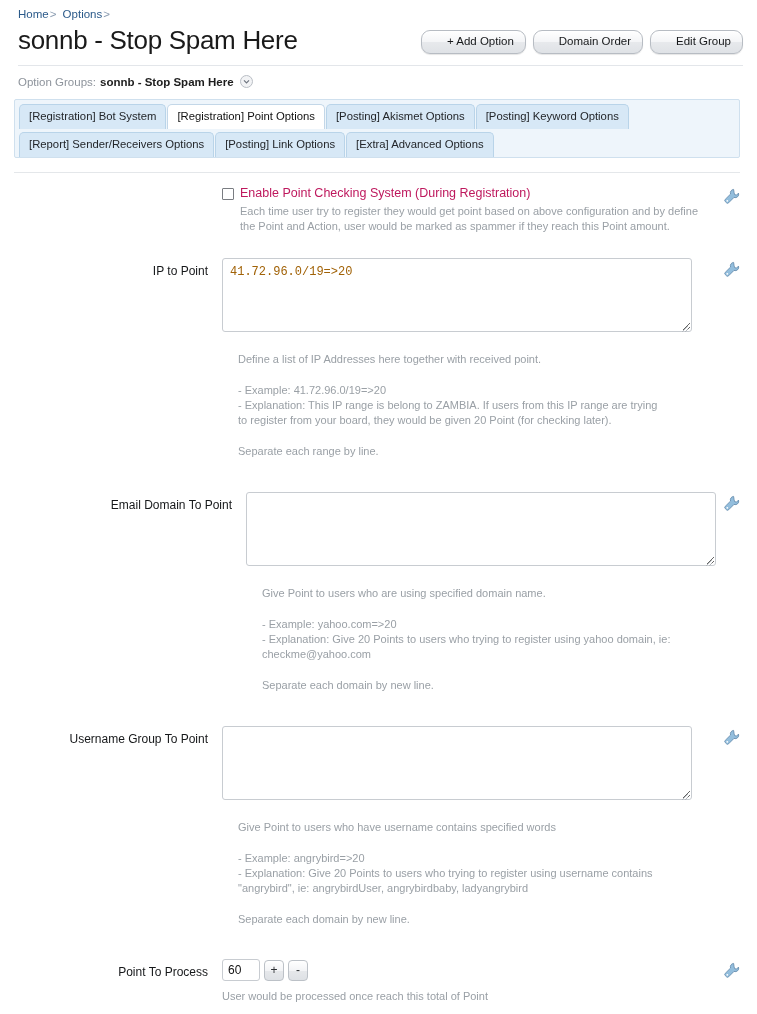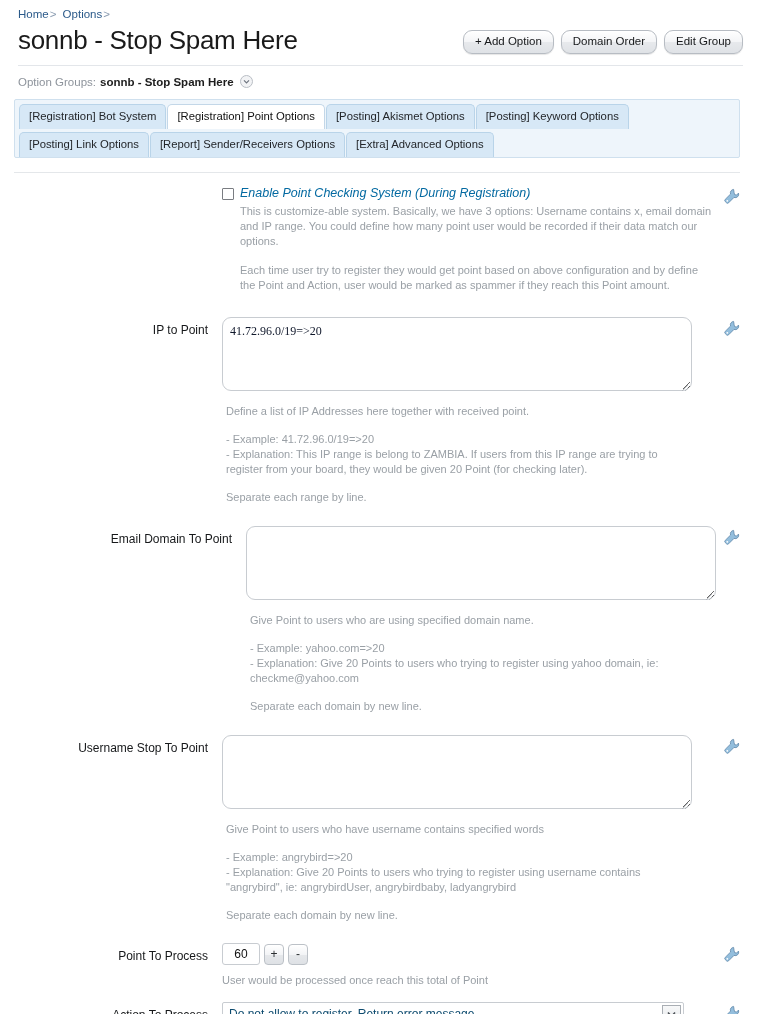--- a/index.html
+++ b/index.html
@@ -40,21 +40,21 @@
     margin: 0;
   }
   .title-buttons { display: flex; gap: 7px; padding-top: 6px; }
   .btn {
     display: inline-block;
     font-size: 11.5px;
     color: #16181a;
     background: linear-gradient(to bottom, #ffffff 0%, #f4f5f7 48%, #e7e9ec 52%, #dfe2e6 100%);
     border: 1px solid #b7bcc3;
     border-radius: 9px;
-    padding: 4px 11px 5px 11px;
+    padding: 4px 11px 5px 25px;
     line-height: 13px;
     box-shadow: 0 1px 1px rgba(0,0,0,0.10), inset 0 1px 0 #ffffff;
     white-space: nowrap;
     cursor: pointer;
   }
 
   
   .optgroups-bar {
     border-top: 1px solid #e3e6ea;
     margin: 4px 14px 0 18px;
@@ -143,80 +143,79 @@
   .wrench { cursor: pointer; display:block; }
 
   .hint {
     font-size: 11px;
     color: #9aa0a6;
     line-height: 15px;
     margin-top: 9px;
     max-width: 460px;
   }
   .hint.tight { margin-top: 8px; }
-  .hint p { margin: 4px; }
+  .hint p { margin: 16px; }
   .hint p + p { margin-top: 13px; }
 
   
   .check-block { display: flex; align-items: flex-start; }
   .chk {
     width: 12px; height: 12px;
     border: 1px solid #7a7d82;
     background: #fff;
     margin: 3px 6px 0 0;
     flex: 0 0 12px;
     border-radius: 1px;
     cursor: pointer;
   }
   .chk-label {
     font-size: 12.5px;
-    color: #0369a1;
+    color: #be185d;
     line-height: 17px;
-    font-style: italic;
   }
   .check-desc {
     font-size: 11px;
     color: #9aa0a6;
     line-height: 15px;
     margin-left: 18px;
     margin-top: 2px;
     max-width: 500px;
   }
   .check-desc p { margin: 0; }
   .check-desc p + p { margin-top: 14px; }
 
   
   textarea.ta {
     width: 470px;
     height: 74px;
     border: 1px solid #c8ccd1;
-    border-radius: 9px;
+    border-radius: 3px;
     padding: 6px 7px;
-    font-family: Liberation Serif, serif;
+    font-family: Liberation Mono, monospace;
     font-size: 12px;
-    color: #0f172a;
+    color: #a16207;
     background: #fff;
     resize: vertical;
     outline: none;
     line-height: 15px;
   }
   .ta-wrap { position: relative; width: 470px; }
   .ta-grip {
     position: absolute; right: 3px; bottom: 3px;
     width: 9px; height: 9px;
     pointer-events: none;
   }
 
   
   .stepper { display: flex; align-items: center; gap: 4px; }
   .stepper input {
     width: 38px; height: 22px;
     border: 1px solid #c8ccd1;
     border-radius: 3px;
-    text-align: center;
+    text-align: left;
     padding: 0 5px;
     font-family: "Liberation Sans", sans-serif;
     font-size: 12px;
     color: #111;
     background: #fff;
     outline: none;
   }
   .step-btn {
     width: 20px; height: 21px;
     border: 1px solid #bcc1c7;
@@ -285,39 +284,38 @@
   </div>
 
   <div class="tabs-wrap">
     <div class="tabs-row">
       <div class="tab">[Registration] Bot System</div>
       <div class="tab active">[Registration] Point Options</div>
       <div class="tab">[Posting] Akismet Options</div>
       <div class="tab">[Posting] Keyword Options</div>
     </div>
     <div class="tabs-row row2">
+      <div class="tab">[Report] Sender/Receivers Options</div>
       <div class="tab">[Posting] Link Options</div>
-      <div class="tab">[Report] Sender/Receivers Options</div>
       <div class="tab">[Extra] Advanced Options</div>
     </div>
   </div>
 
   <div class="top-divider"></div>
 
   <div class="form">
 
     <div class="row">
       <div class="row-label"></div>
       <div class="row-field">
         <div class="check-block">
           <span class="chk"></span>
           <span class="chk-label">Enable Point Checking System (During Registration)</span>
         </div>
         <div class="check-desc">
-          <p>This is customize-able system. Basically, we have 3 options: Username contains x, email domain and IP range. You could define how many point user would be recorded if their data match our options.</p>
           <p>Each time user try to register they would get point based on above configuration and by define the Point and Action, user would be marked as spammer if they reach this Point amount.</p>
         </div>
       </div>
       <div class="wrench-cell">
         <svg class="wrench" width="17" height="17" viewBox="0 0 17 17">
           <path d="M10.6 1.4 a3.4 3.4 0 0 0-3.0 4.6 L2.2 11.4 a1.5 1.5 0 0 0 0 2.1 l1.3 1.3 a1.5 1.5 0 0 0 2.1 0 l5.4-5.4 a3.4 3.4 0 0 0 4.5-4.3 l-2.0 2.0 -1.9-0.5 -0.5-1.9 z" fill="#93bedd" stroke="#5f87a8" stroke-width="0.8"></path>
           <circle cx="4.3" cy="12.8" r="0.9" fill="#ffffff"></circle>
         </svg>
       </div>
     </div>
@@ -364,21 +362,21 @@
       </div>
       <div class="wrench-cell">
         <svg class="wrench" width="17" height="17" viewBox="0 0 17 17">
           <path d="M10.6 1.4 a3.4 3.4 0 0 0-3.0 4.6 L2.2 11.4 a1.5 1.5 0 0 0 0 2.1 l1.3 1.3 a1.5 1.5 0 0 0 2.1 0 l5.4-5.4 a3.4 3.4 0 0 0 4.5-4.3 l-2.0 2.0 -1.9-0.5 -0.5-1.9 z" fill="#93bedd" stroke="#5f87a8" stroke-width="0.8"></path>
           <circle cx="4.3" cy="12.8" r="0.9" fill="#ffffff"></circle>
         </svg>
       </div>
     </div>
 
     <div class="row" style="margin-top:17px;">
-      <div class="row-label">Username Stop To Point</div>
+      <div class="row-label">Username Group To Point</div>
       <div class="row-field">
         <div class="ta-wrap">
           <textarea class="ta" placeholder="" style=""></textarea>
           <svg class="ta-grip" viewBox="0 0 9 9">
               <path d="M8 2 L2 8 M8 5 L5 8" stroke="#b0b4b9" stroke-width="0.9" fill="none"></path>
             </svg>
         </div>
         <div class="hint">
           <p>Give Point to users who have username contains specified words</p>
           <p style="white-space:pre-line;">- Example: angrybird=&gt;20

